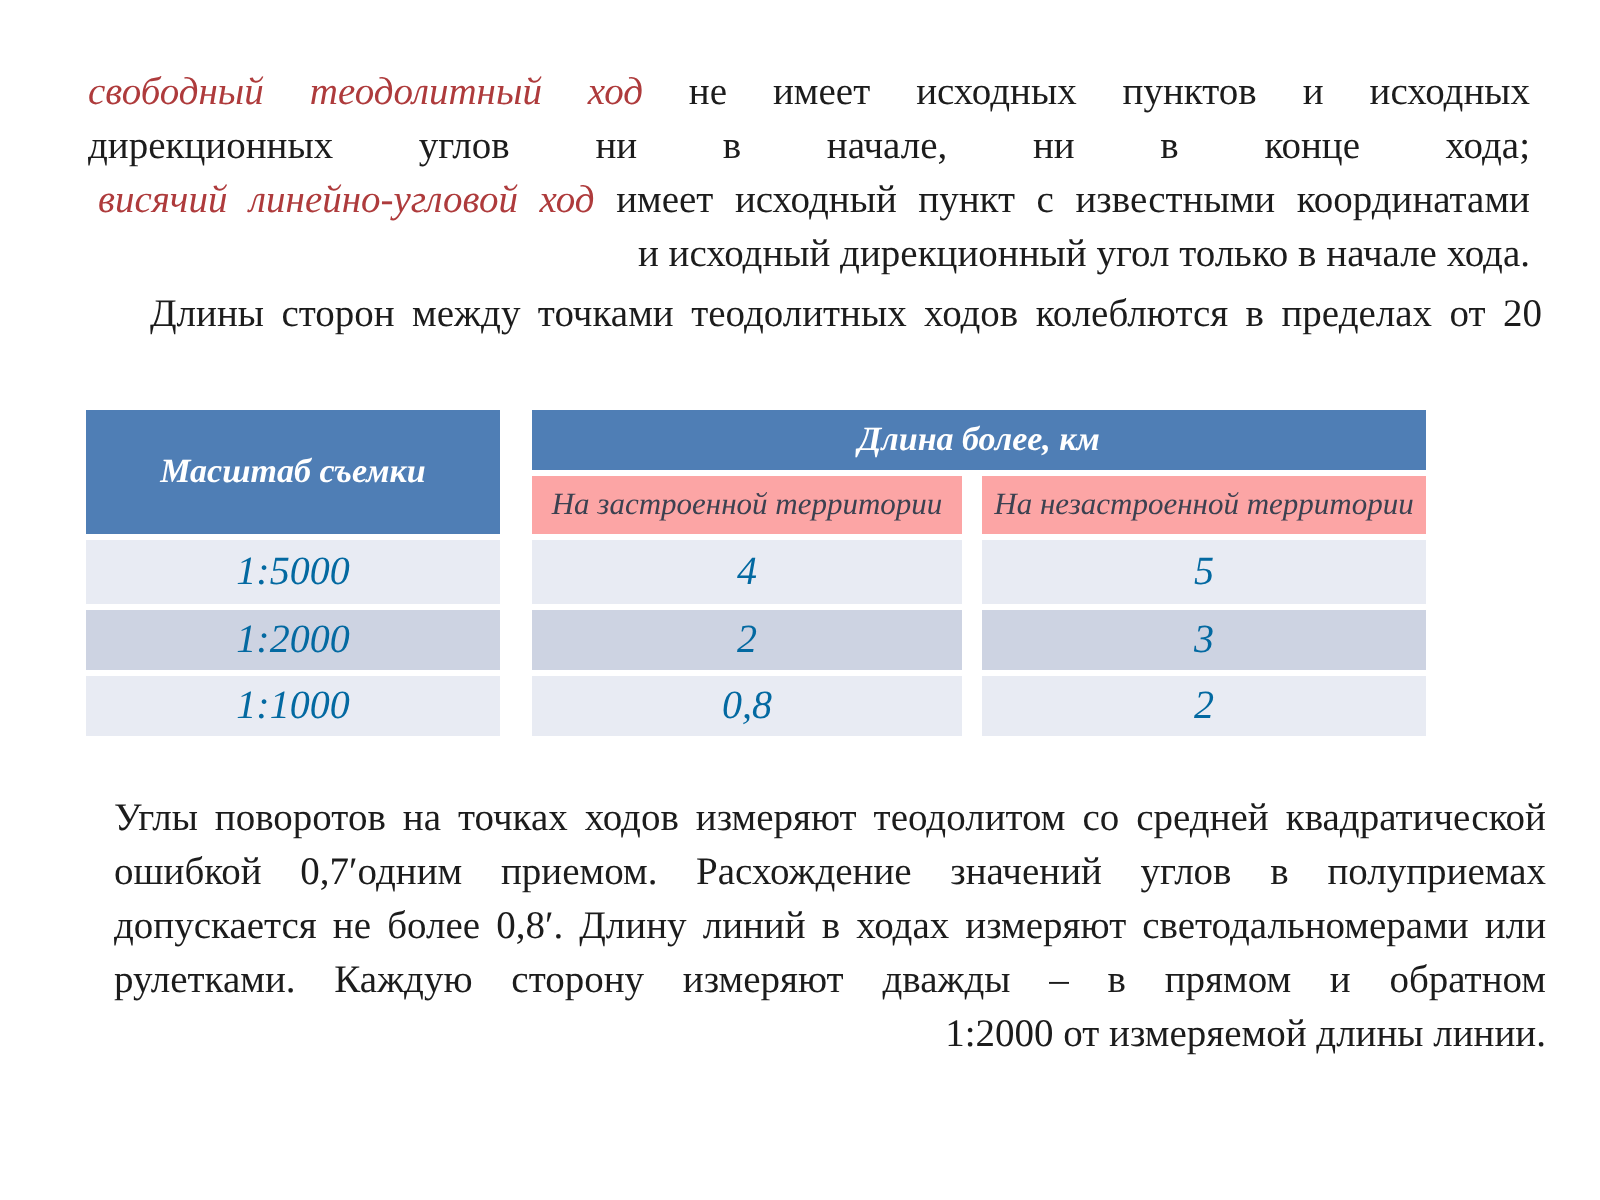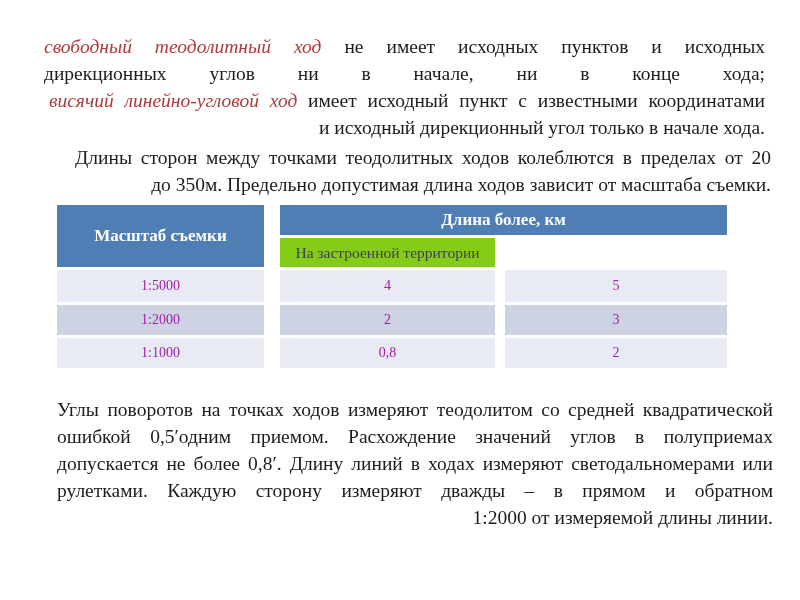--- a/index.html
+++ b/index.html
@@ -22,30 +22,31 @@
   .lline { text-align: right; }
   .red-term { color: #ae3b3c; font-style: italic; }
   #para1 { left: 44px; top: 33px; width: 721px; }
   #para1 .small-indent { text-indent: 5px; }
   #para2 { left: 44px; top: 144px; width: 727px; }
   #para2 .first-indent { text-indent: 31px; }
   #para3 { left: 57px; top: 396px; width: 716px; }
 
   
   .scale-table {
-    position: absolute; left: 57px; top: 205px;
+    position: absolute; left: 43px; top: 205px;
     display: grid;
     grid-template-columns: 207px 16px 215px 10px 222px;
     grid-template-rows: 30px 29px 32px 30px 30px;
     row-gap: 3px;
+    font-style: italic;
   }
   .cell { display: flex; align-items: center; justify-content: center; }
   .hdr   { background: #4f7eb5; color: #ffffff; font-weight: bold; font-size: 17px; }
-  .subhdr{ background: #84cc16; color: #3c4150; font-size: 15.5px; }
-  .bodycell { font-size: 14px; color: #a21caf; }
+  .subhdr{ background: #fca5a5; color: #3c4150; font-size: 15.5px; }
+  .bodycell { font-size: 20px; color: #0369a1; }
   .rlight { background: #e8ebf3; }
   .rdark  { background: #cdd3e2; text-align: center; }
 
   .c-scale { grid-column: 1; grid-row: 1 / 3; }
   .c-group { grid-column: 3 / 6; grid-row: 1; }
   .c-sub1  { grid-column: 3; grid-row: 2; }
   .c-sub2  { grid-column: 5; grid-row: 2; }
   .col1 { grid-column: 1; } .col3 { grid-column: 3; } .col5 { grid-column: 5; }
   .row3 { grid-row: 3; } .row4 { grid-row: 4; } .row5 { grid-row: 5; }
 </style>
@@ -60,42 +61,42 @@
     </div>
     <div class="jline">дирекционных углов ни в начале, ни в конце хода;</div>
     <div class="jline small-indent">
       <span class="red-term">висячий линейно-угловой ход</span><span> имеет исходный пункт с известными координатами</span>
     </div>
     <div class="lline">и исходный дирекционный угол только в начале хода.</div>
   </div>
 
   <div id="para2" class="para">
     <div class="jline first-indent">Длины сторон между точками теодолитных ходов колеблются в пределах от 20</div>
-    <div class="lline">до 350м. Предельно допустимая длина ходов зависит от масштаба съемки.</div>
   </div>
 
   <div class="scale-table">
     <div class="cell hdr c-scale">Масштаб съемки</div>
     <div class="cell hdr c-group">Длина более, км</div>
     <div class="cell subhdr c-sub1">На застроенной территории</div>
+    <div class="cell subhdr c-sub2">На незастроенной территории</div>
 
     <div class="cell bodycell rlight col1 row3">1:5000</div>
     <div class="cell bodycell rlight col3 row3">4</div>
     <div class="cell bodycell rlight col5 row3">5</div>
 
     <div class="cell bodycell rdark col1 row4">1:2000</div>
     <div class="cell bodycell rdark col3 row4">2</div>
     <div class="cell bodycell rdark col5 row4">3</div>
 
     <div class="cell bodycell rlight col1 row5">1:1000</div>
     <div class="cell bodycell rlight col3 row5">0,8</div>
     <div class="cell bodycell rlight col5 row5">2</div>
   </div>
 
   <div id="para3" class="para">
     <div class="jline">Углы поворотов на точках ходов измеряют теодолитом со средней квадратической</div>
-    <div class="jline">ошибкой 0,5′одним приемом. Расхождение значений углов в полуприемах</div>
+    <div class="jline">ошибкой 0,7′одним приемом. Расхождение значений углов в полуприемах</div>
     <div class="jline">допускается не более 0,8′. Длину линий в ходах измеряют светодальномерами или</div>
     <div class="jline">рулетками. Каждую сторону измеряют дважды – в прямом и обратном</div>
     <div class="lline">1:2000 от измеряемой длины линии.</div>
   </div>
 
 </div>
 
 </body></html>

